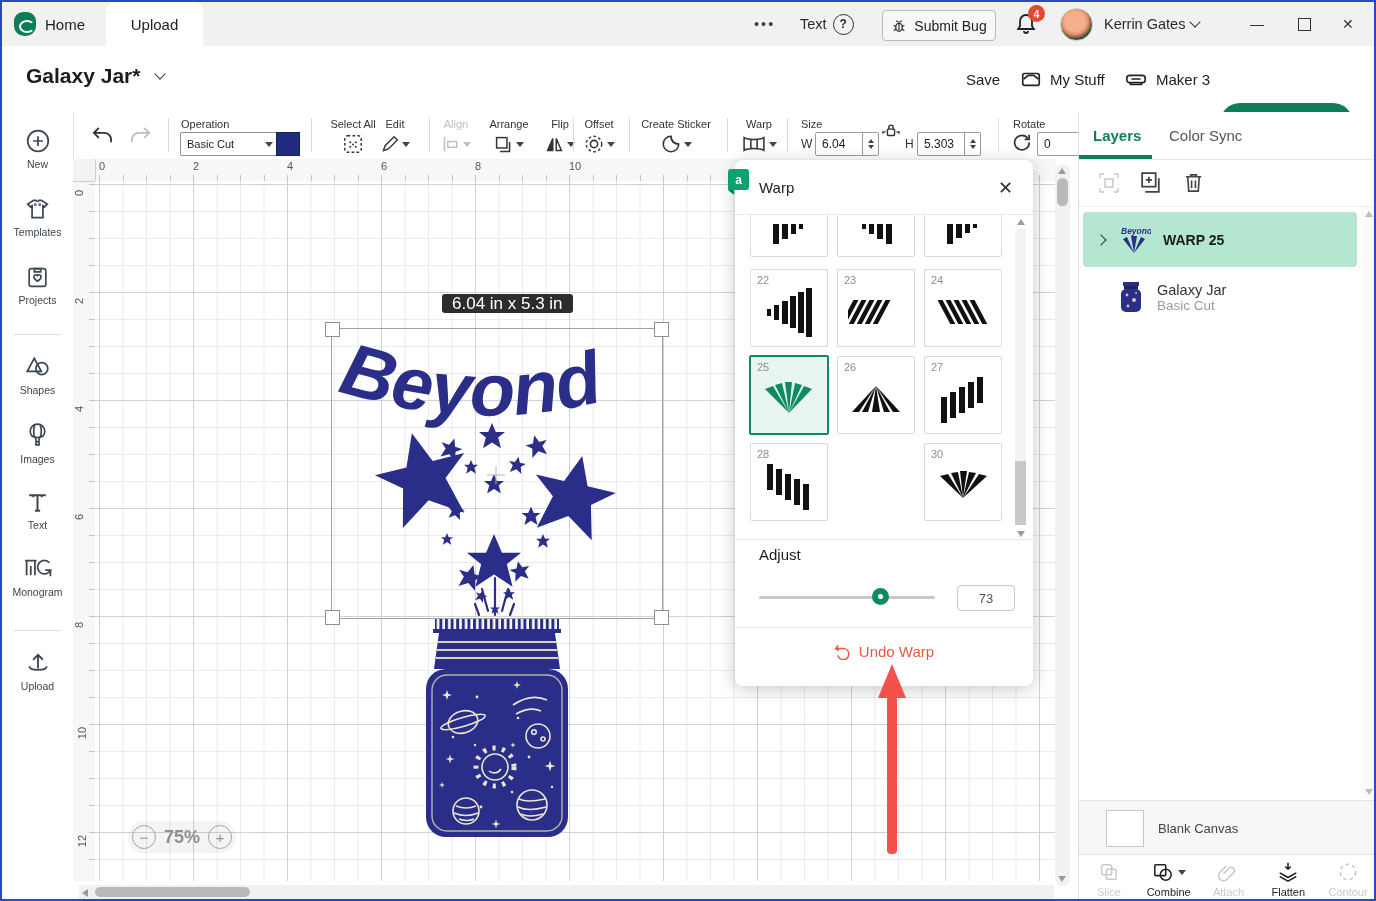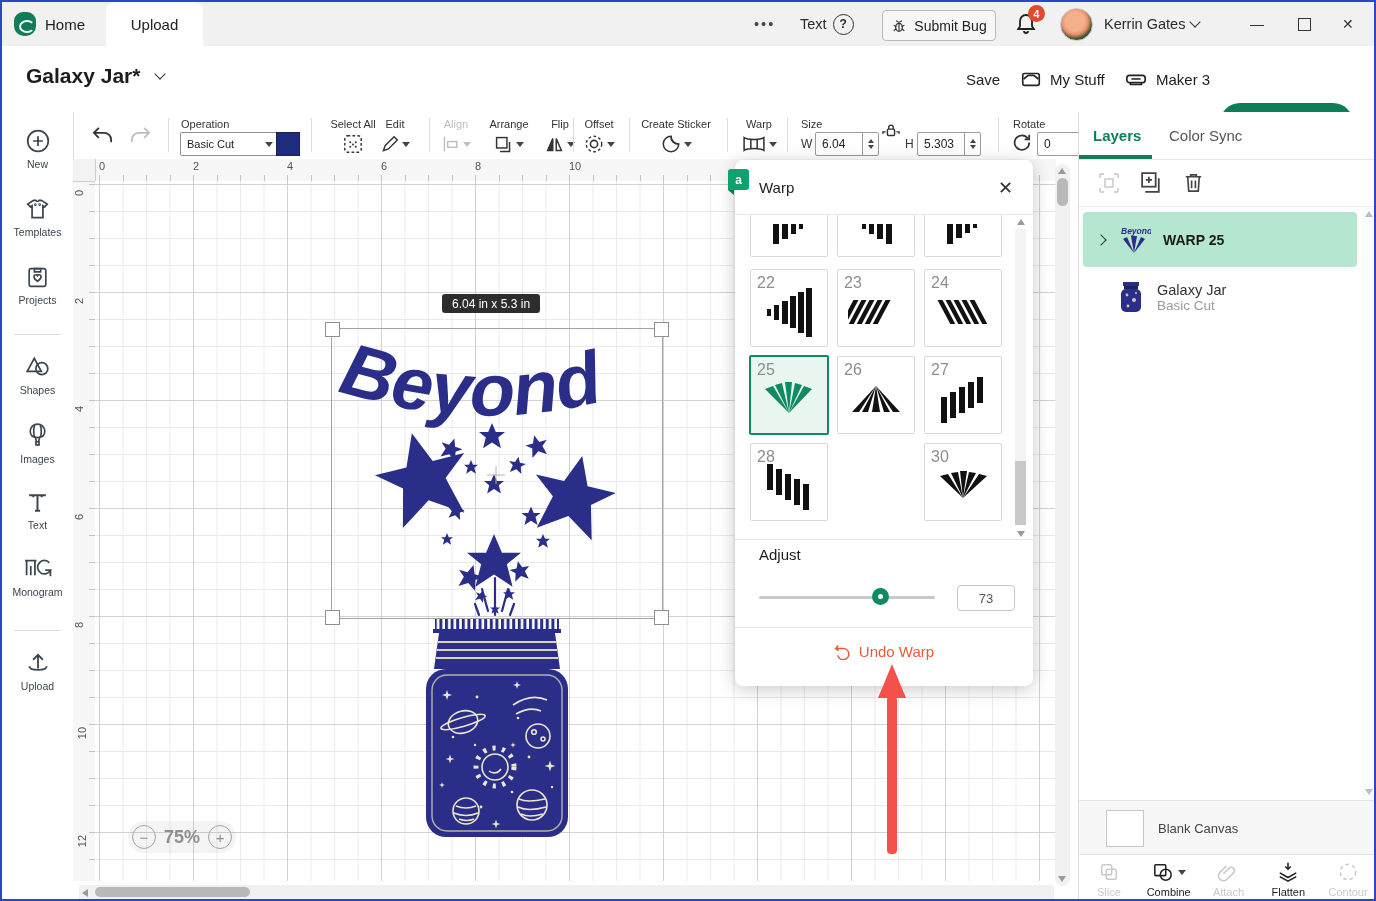--- a/index.html
+++ b/index.html
@@ -70,39 +70,39 @@
     background-size:94px 108px,94px 108px,23.5px 27px,23.5px 27px;
     background-position:4px 3px,4px 3px,4px 3px,4px 3px;}
   #vscroll{position:absolute;right:8px;top:5px;width:15px;height:722px;background:#f1f1f1;border-radius:8px;}
   #vscroll .thumb{position:absolute;left:2px;top:14px;width:11px;height:28px;background:#b9b9b9;border-radius:6px;}
   #hscroll{position:absolute;left:6px;bottom:4px;width:975px;height:14px;background:#f1f1f1;}
   #hscroll .thumb{position:absolute;left:16px;top:2px;width:155px;height:10px;background:#b9b9b9;border-radius:5px;}
   .sarrow{width:0;height:0;position:absolute;}
   
   #selbox{position:absolute;left:236px;top:147px;width:330px;height:289px;border:1.5px solid #a3a3a3;}
   .handle{position:absolute;width:13px;height:13px;background:#fff;border:1.5px solid #8f8f8f;}
-  #sizetip{position:absolute;left:347px;top:113px;height:19px;background:#2d2d2d;color:#fff;font-size:12px;
+  #sizetip{position:absolute;left:347px;top:113px;height:19px;background:#2d2d2d;color:#fff;font-size:17px;
            display:flex;align-items:center;padding:0 10px;border-radius:3px;}
   #zoompill{position:absolute;left:33px;bottom:28px;width:108px;height:32px;background:rgba(120,120,120,.08);border-radius:17px;
             display:flex;align-items:center;justify-content:center;gap:8px;color:#8f8f8f;}
   .zbtn{width:22px;height:22px;border:1.5px solid #a5a5a5;border-radius:50%;display:flex;align-items:center;justify-content:center;font-size:15px;color:#8f8f8f;}
   #zoomval{font-size:18px;font-weight:600;color:#8f8f8f;}
   
   #warp-panel{position:absolute;left:733px;top:158px;width:298px;height:526px;background:#fff;border-radius:8px;
               box-shadow:0 3px 18px rgba(0,0,0,.22);z-index:20;}
   #warp-head{position:absolute;left:0;top:0;width:100%;height:54px;}
   #warp-title{position:absolute;left:24px;top:19px;font-size:15px;color:#1d1d1d;}
   #warp-close{position:absolute;right:20px;top:17px;font-size:18px;color:#333;}
   #access-badge{position:absolute;left:-7px;top:9px;width:21px;height:21px;background:#0fa26c;border-radius:3px 3px 3px 0;
      color:#fff;font-size:12px;font-weight:700;display:flex;align-items:center;justify-content:center;}
   #access-badge:after{content:"";position:absolute;left:0;bottom:-5px;border-top:5px solid #0a7a50;border-left:6px solid transparent;}
   .wdiv{position:absolute;left:0;width:100%;height:1px;background:#e7e7e7;}
   #warp-scroll{position:absolute;left:0;top:55px;width:100%;height:323px;overflow:hidden;}
   .tile{position:absolute;width:76px;height:76px;border:1px solid #d9d9d9;border-radius:2px;background:#fff;}
-  .tile .num{position:absolute;left:6px;top:4px;font-size:16px;color:#8e8e8e;text-align:right;}
+  .tile .num{position:absolute;left:6px;top:4px;font-size:11px;color:#8e8e8e;text-align:right;}
   .tile svg{position:absolute;left:10px;top:14px;}
   .tile.sel{border:2px solid #0f8a63;background:#e9f6f0;margin:-1px;}
   #wsb{position:absolute;right:7px;top:14px;width:11px;height:296px;background:#f3f3f3;}
   #wsb .thumb{position:absolute;left:0;top:232px;width:11px;height:64px;background:#c9c9c9;}
   #adjust-label{position:absolute;left:24px;top:386px;font-size:15px;color:#1d1d1d;}
   #slider-track{position:absolute;left:24px;top:436px;width:176px;height:3px;background:#c9c9c9;border-radius:2px;}
   #slider-thumb{position:absolute;left:137px;top:428px;width:17px;height:17px;background:#0f8a63;border-radius:50%;}
   #slider-thumb:after{content:"";position:absolute;left:6px;top:6px;width:5px;height:5px;background:#fff;border-radius:50%;}
   #adjust-box{position:absolute;left:222px;top:425px;width:56px;height:24px;border:1px solid #c6c6c6;border-radius:4px;
               display:flex;align-items:center;justify-content:center;font-size:13px;color:#555;}

